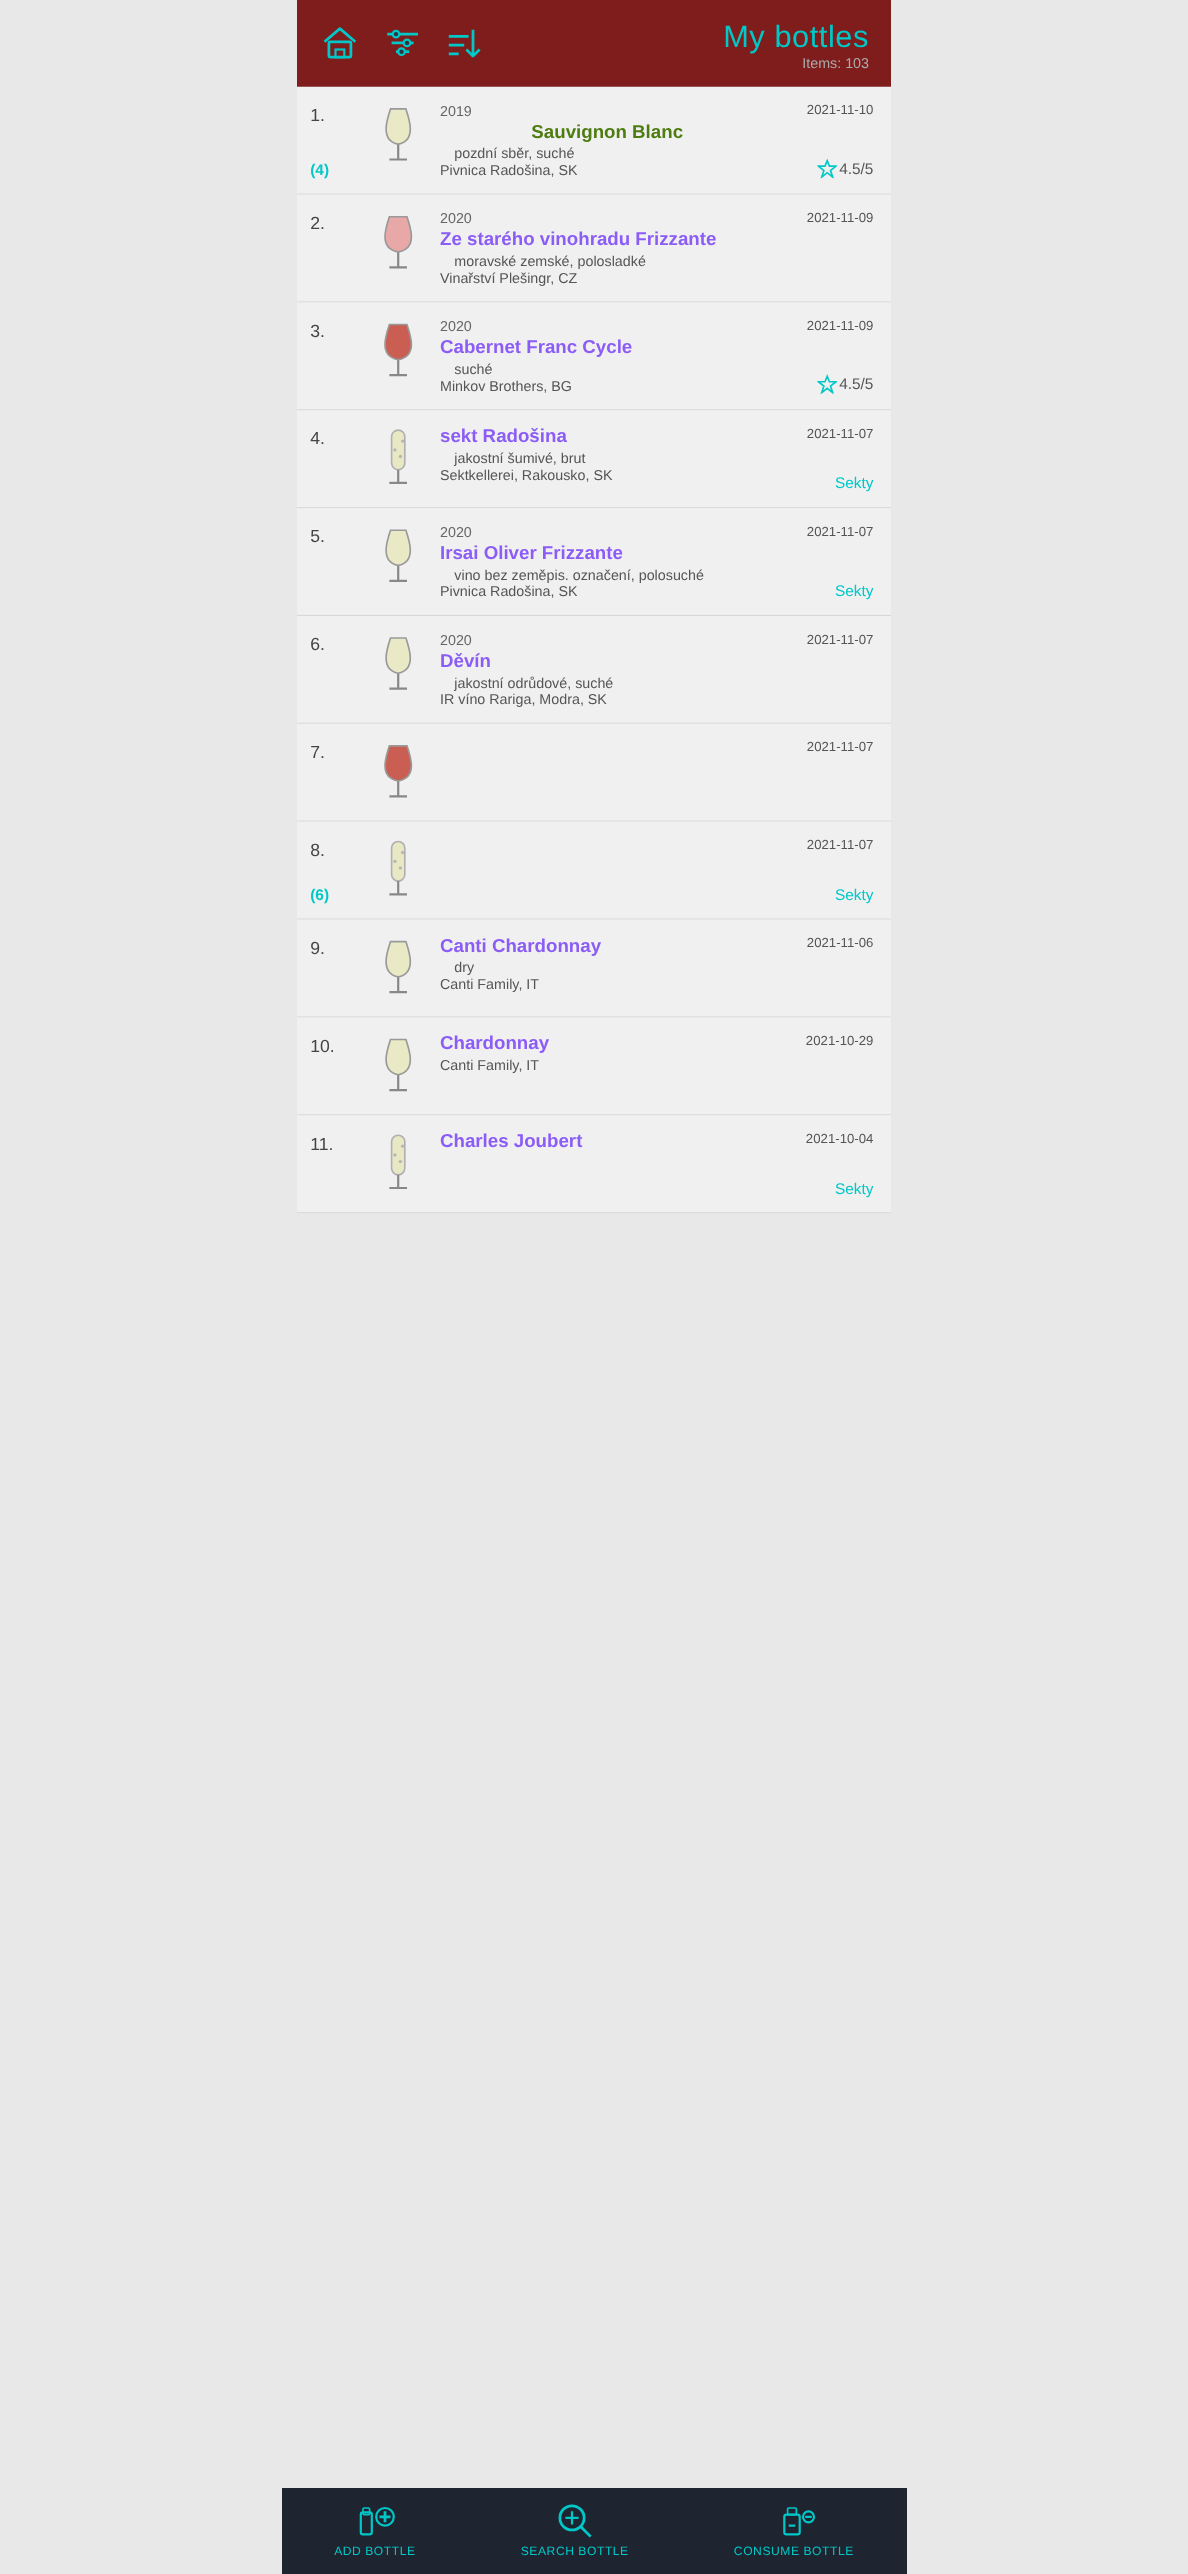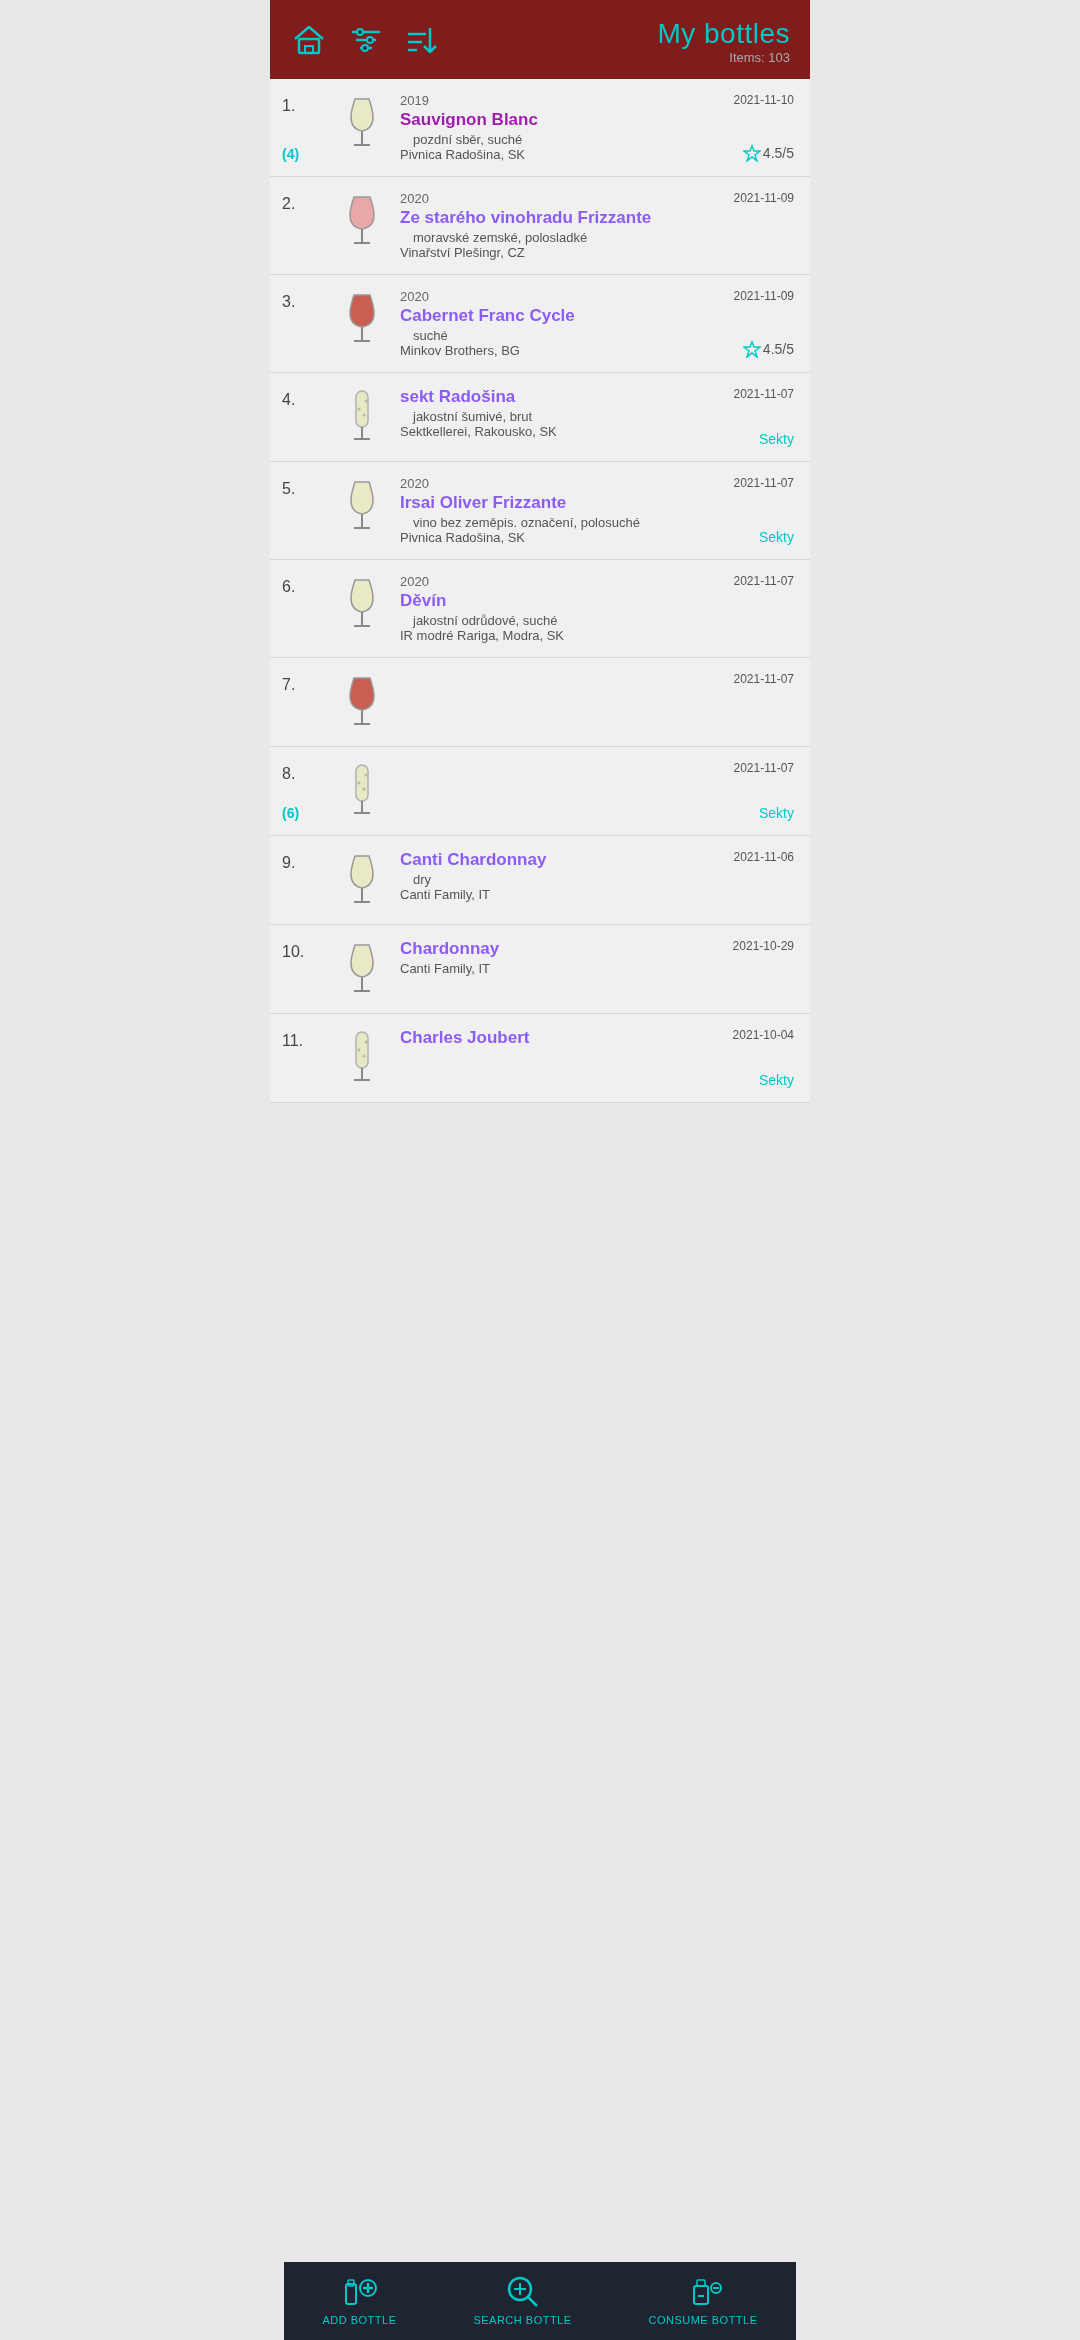--- a/index.html
+++ b/index.html
@@ -82,21 +82,22 @@
       font-size: 13px;
       margin-bottom: 2px;
     }
     .item-name {
       color: #8b5cf6;
       font-size: 17px;
       font-weight: bold;
       margin-bottom: 2px;
     }
     .item-name.teal {
-      color: #a21caf;
+      color: #4d7c0f;
+      text-align: center;
     }
     .item-detail {
       color: #555;
       font-size: 13px;
       margin-left: 13px;
     }
     .item-producer {
       color: #555;
       font-size: 13px;
     }
@@ -125,21 +126,21 @@
       display: flex;
       align-items: center;
       gap: 2px;
       margin-top: auto;
     }
     .bottom-bar {
       position: fixed;
       bottom: 0;
       left: 50%;
       transform: translateX(-50%);
-      width: 512px;
+      width: 568px;
       background: #1e2530;
       display: flex;
       justify-content: space-around;
       align-items: center;
       padding: 10px 0 14px 0;
       z-index: 100;
     }
     .bottom-btn {
       display: flex;
       flex-direction: column;
@@ -323,21 +324,21 @@
       <path d="M13,6 Q9,18 9,24 Q9,36 20,38 Q31,36 31,24 Q31,18 27,6 Z" fill="#e8e8c0" opacity="0.9"></path>
       <line x1="20" y1="38" x2="20" y2="52" stroke="#888" stroke-width="2"></line>
       <line x1="12" y1="52" x2="28" y2="52" stroke="#888" stroke-width="2"></line>
       <path d="M13,6 Q9,18 9,24 Q9,36 20,38 Q31,36 31,24 Q31,18 27,6 Z" fill="none" stroke="#999" stroke-width="1.5"></path>
     </svg>
       </div>
     <div class="item-content">
       <div class="item-year">2020</div>
       <div class="item-name">Děvín</div>
       <div class="item-detail">jakostní odrůdové, suché</div>
-      <div class="item-producer">IR modré Rariga, Modra, SK</div>
+      <div class="item-producer">IR víno Rariga, Modra, SK</div>
     </div>
     <div class="item-right">
       <div class="item-date">2021-11-07</div>
 
     </div>
   </div>
     <div class="list-item">
     <div class="item-number">7.</div>
 
     <div class="item-icon">

